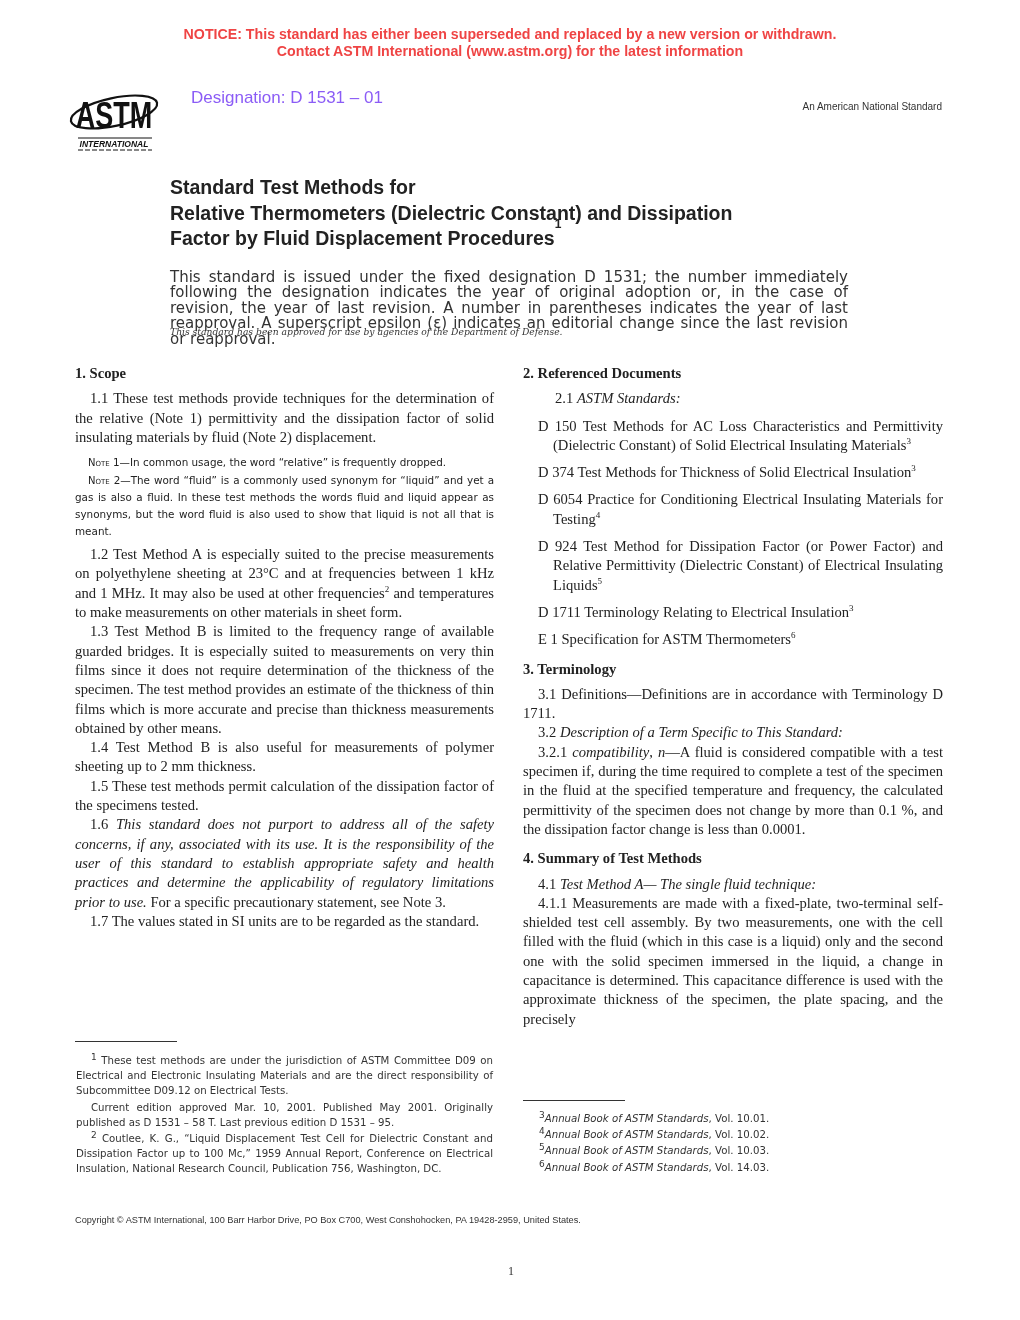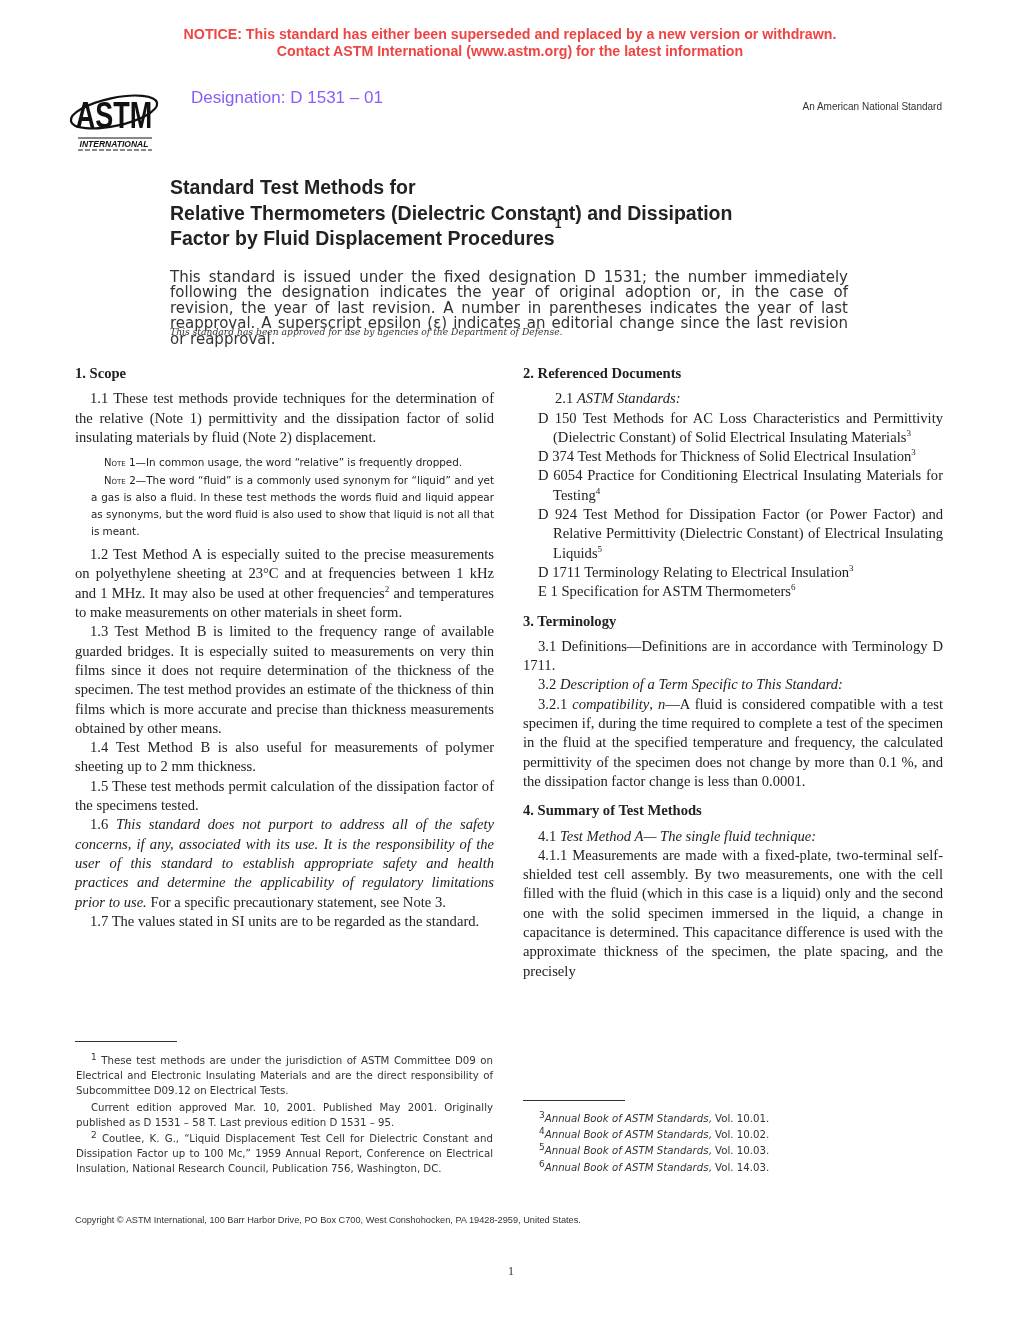--- a/index.html
+++ b/index.html
@@ -11,24 +11,24 @@
     .ans { right: 78px; top: 84px; font-family: "Liberation Sans", sans-serif; font-size: 10px; color: #333; margin-top: 17px; }
     .title { left: 170px; top: 175px; width: 760px; font-family: "Liberation Sans", sans-serif; font-weight: bold; font-size: 19.5px; line-height: 25.5px; color: #222; }
     .title sup { font-size: 12px; vertical-align: top; position: relative; top: -2px; }
     .issued { left: 170px; top: 270px; width: 678px; font-family: "DejaVu Sans", sans-serif; font-size: 15px; line-height: 15.4px; color: #333; text-align: justify; }
     .approved { left: 170px; top: 326px; font-family: "DejaVu Serif", serif; font-style: italic; font-size: 9.2px; color: #333; }
     .col { font-family: "Liberation Serif", serif; font-size: 14.6px; line-height: 19.3px; color: #222; }
     .col-left { left: 75px; top: 364px; width: 419px; }
     .col-right { left: 523px; top: 364px; width: 420px; }
     .h { font-weight: bold; font-size: 14.6px; margin: 0 0 6px 0; }
     .p { margin: 0; text-align: justify; text-indent: 15px; }
-    .note { font-family: "DejaVu Sans", sans-serif; font-size: 10.4px; line-height: 16.6px; text-align: justify; margin: 7px 0 6px 16px; }
+    .note { font-family: "DejaVu Sans", sans-serif; font-size: 10.4px; line-height: 16.6px; text-align: justify; margin: 7px 0 6px 0; }
     .note .np { margin: 0; text-indent: 13px; }
     .note .sc { font-variant: small-caps; font-size: 10px; }
-    .ref { padding-left: 15px; text-indent: -15px; margin: 0 0 0 15px; text-align: justify; }
+    .ref { padding-left: 15px; text-indent: -15px; margin: 8px 0 0 15px; text-align: justify; }
     .ref-lead { margin: 0 0 0 32px; }
     sup { font-size: 9px; line-height: 0; }
     .gap { height: 10px; }
     .fn-rule { width: 102px; border-top: 1px solid #333; }
     .fn-left { left: 75px; top: 1041px; width: 419px; }
     .fn-right { left: 523px; top: 1100px; width: 420px; }
     .fn { font-family: "DejaVu Sans", sans-serif; font-size: 10.2px; line-height: 15.2px; color: #333; text-align: justify; }
     .fn .fp { margin: 1px; text-indent: 15px; }
     .fn-right .fp { font-size: 10.2px; }
     .fn-right .fp i { font-family: "DejaVu Sans", sans-serif; }

